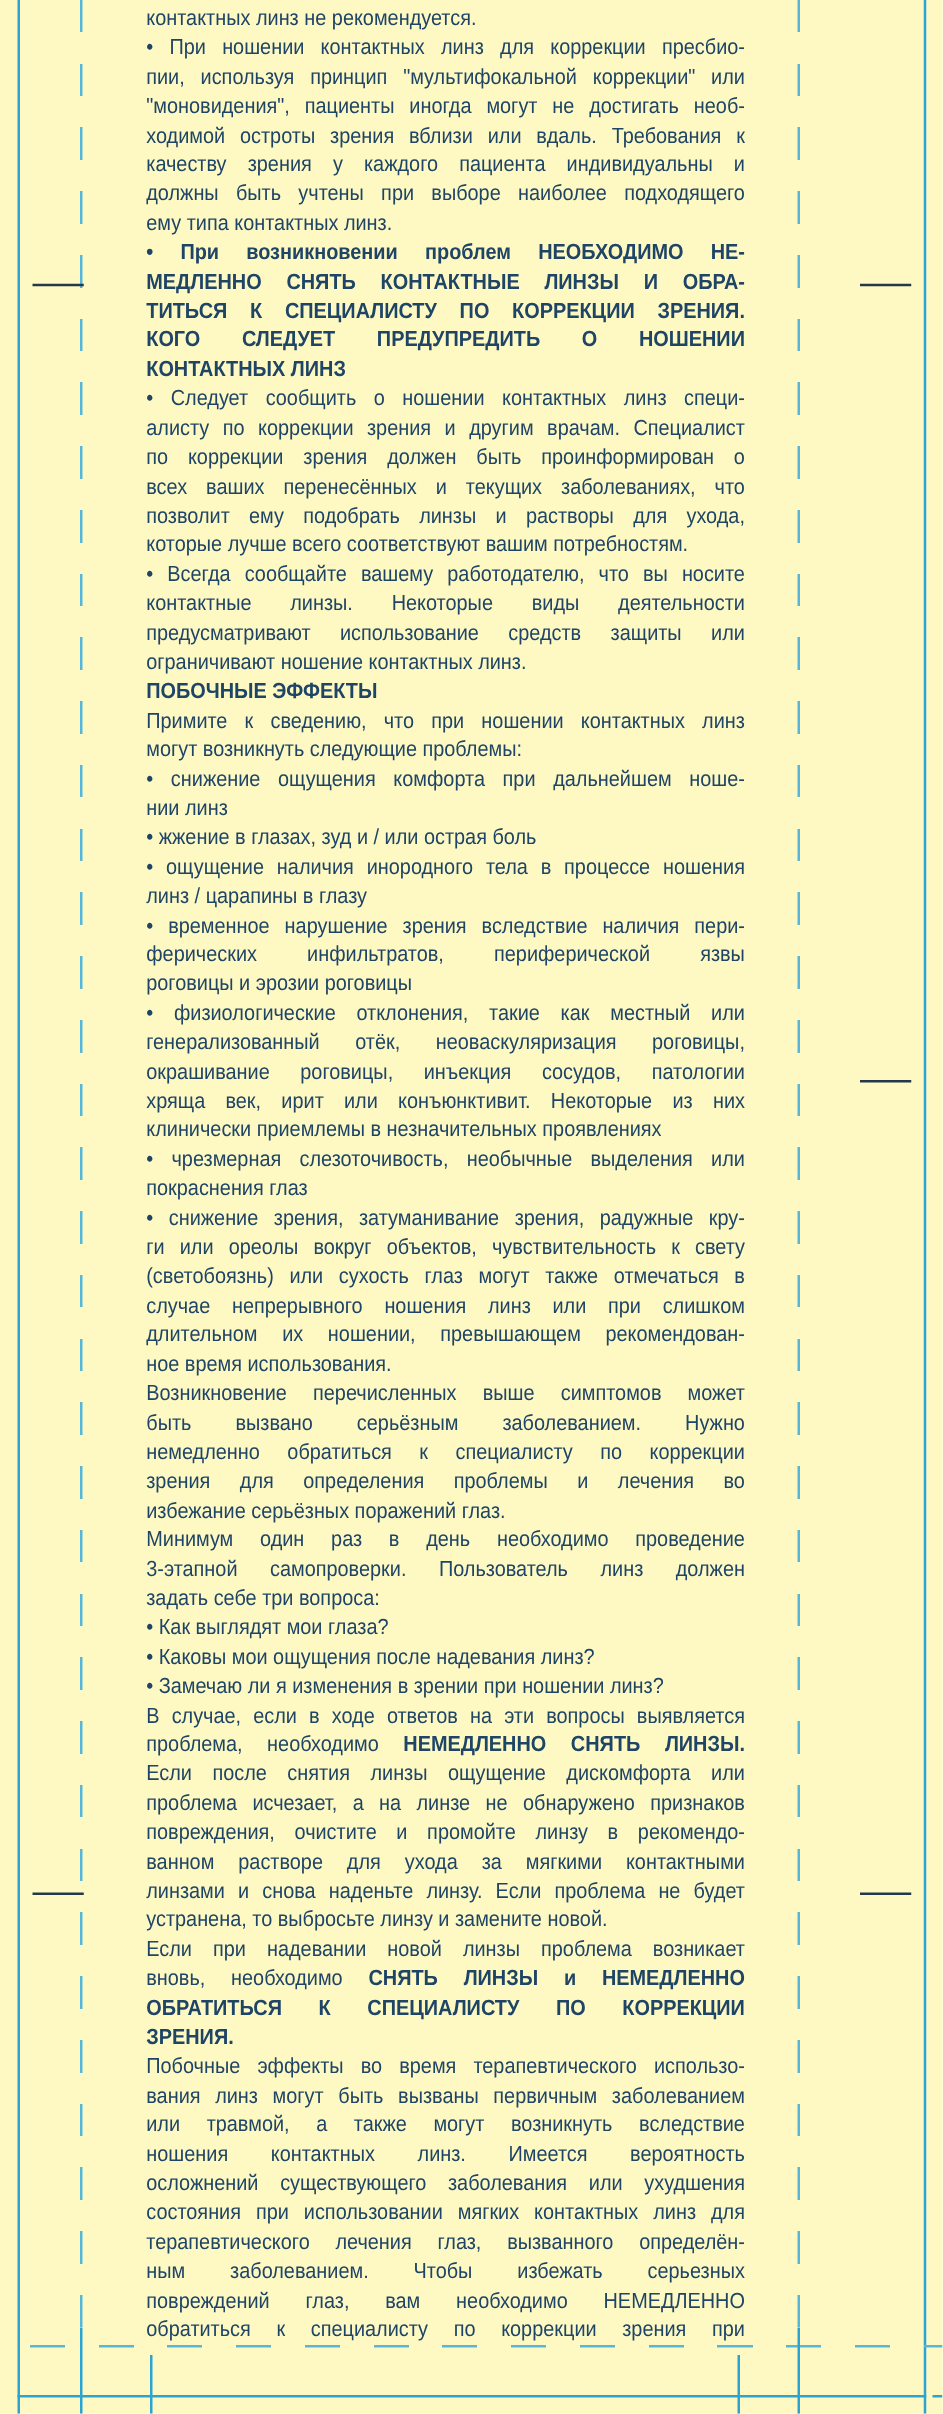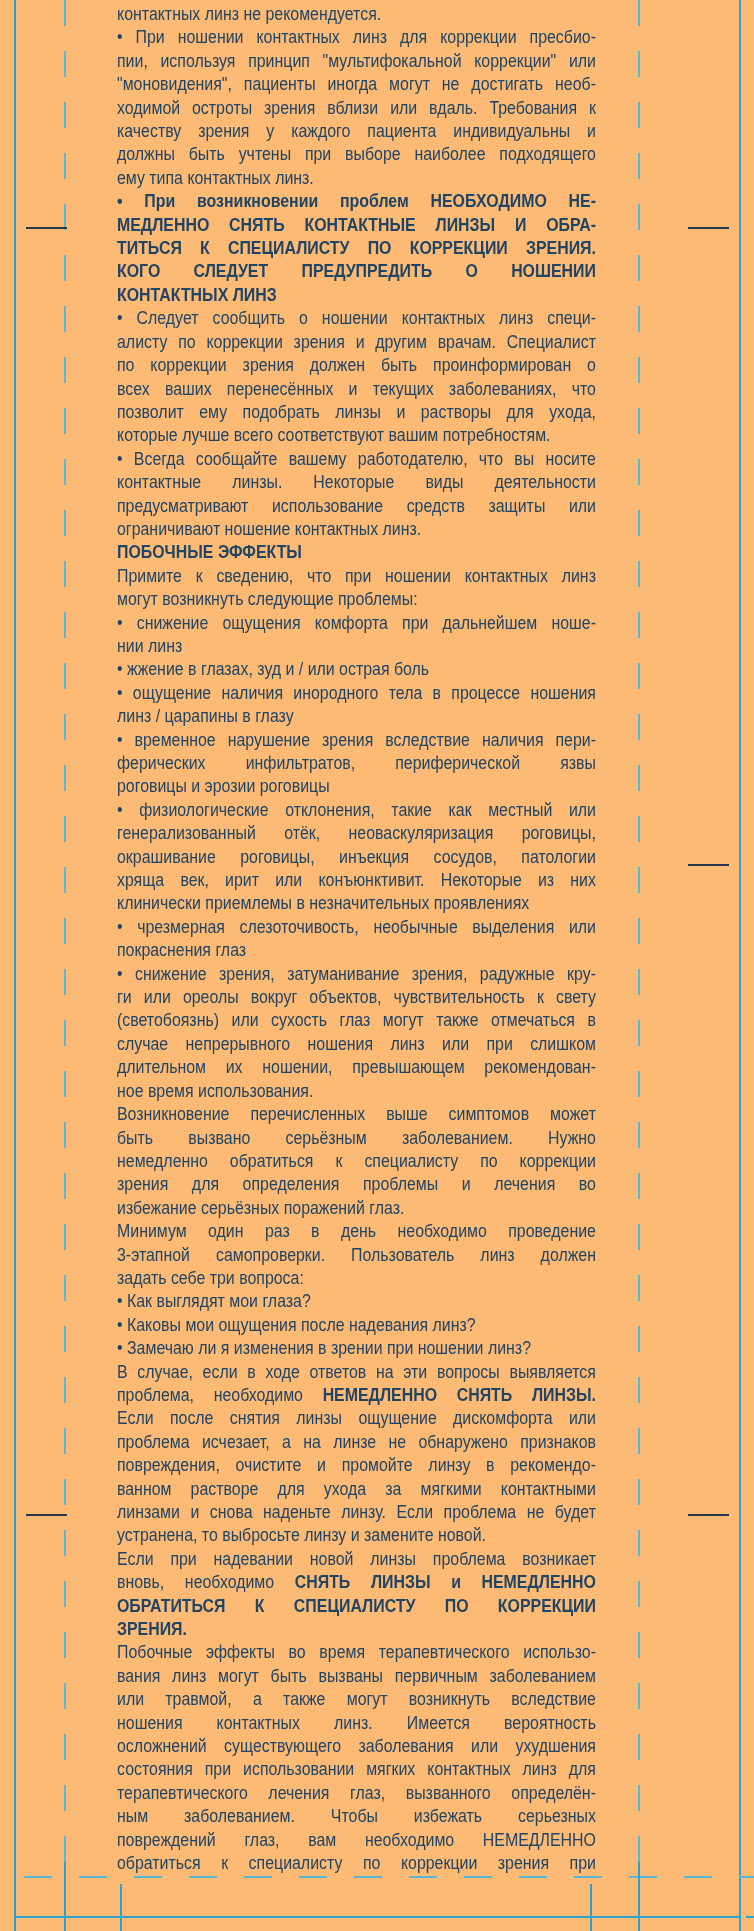--- a/index.html
+++ b/index.html
@@ -27,21 +27,21 @@
     width:110%;transform:scaleX(0.909);transform-origin:0 0;
     text-align:left;white-space:normal;overflow:visible;
   }
   .ln.jst{text-align:justify;text-align-last:justify;}
   .ln span{font-weight:normal;}
   .ln span.b{font-weight:bold;}
 </style>
 </head>
 <body>
 
-<div class="page" style="background: #fdba74;">
+<div class="page" style="background: #fef9c3;">
 
   <div class="vsolid" style="left:14px;top:0;height:1931px;"></div>
   <div class="vsolid" style="left:739px;top:0;height:1931px;"></div>
 
   <div class="vdash" style="left:64px;top:0;height:1877px;"></div>
   <div class="vdash" style="left:638px;top:0;height:1877px;"></div>
 
   <div class="cmark" style="left:26px;top:227px;"></div>
   <div class="cmark" style="left:26px;top:1514px;"></div>
   <div class="cmark" style="left:688px;top:227px;"></div>

